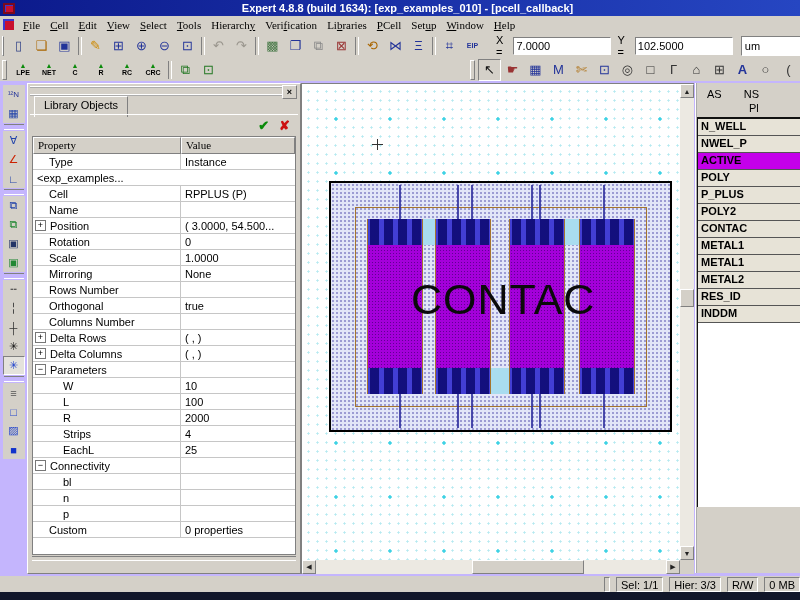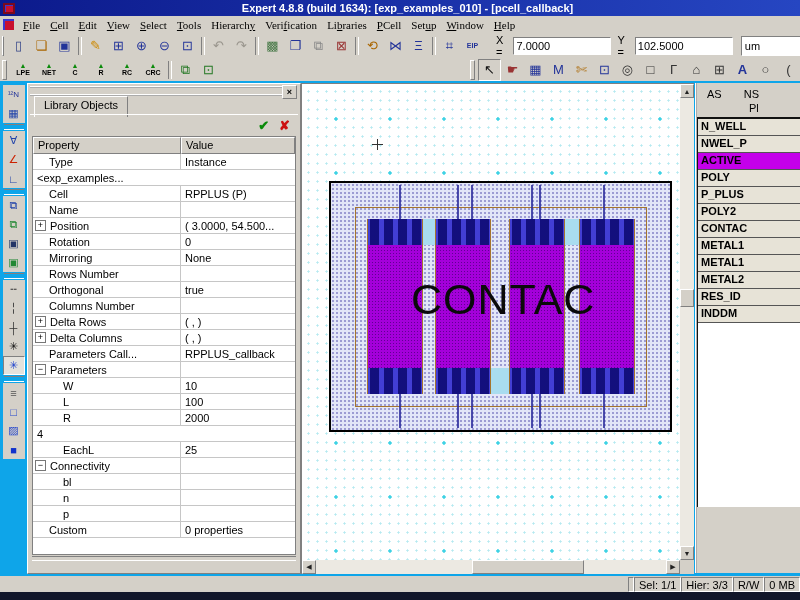--- a/index.html
+++ b/index.html
@@ -38,21 +38,21 @@
   .unit-box{display:flex;align-items:center;margin-left:8px;height:18px;background:#fff;
     border:1px solid;border-color:#808080 #fff #fff #808080;width:102px;}
   .unit-value{flex:1;padding-left:3px;}
   
   .xbtn{width:24px;height:20px;display:flex;flex-direction:column;align-items:center;
     justify-content:center;background:#d4d0c8;border:1px solid #d4d0c8;cursor:default;}
   .xbtn .arrow{color:#0a8a0a;font-size:7px;line-height:6px;}
   .xbtn .lbl{font-size:7px;font-weight:bold;line-height:8px;}
   #toolbar2 .spacer{flex:1;}
   
-  #main{position:absolute;left:0;top:81px;width:800px;height:495px;background:#0ea5e9;}
+  #main{position:absolute;left:0;top:81px;width:800px;height:495px;background:#c4b5fd;}
   
   #side-toolbar{position:absolute;left:1px;top:4px;width:25px;display:flex;
     flex-direction:column;align-items:center;}
   .sbtn{width:20px;height:17px;display:flex;align-items:center;justify-content:center;
     font-size:11px;background:#d4d0c8;border:1px solid #d4d0c8;cursor:default;}
   .sbtn.sel{border-color:#808080 #fff #fff #808080;background:#e4e2dc;}
   .s-sep{width:20px;height:4px;margin:1px 0;border-top:1px solid #808080;border-bottom:1px solid #fff;}
   
   #left-panel{position:absolute;left:27px;top:2px;width:272px;height:489px;
     background:#d4d0c8;border:1px solid;border-color:#fff #808080 #808080 #fff;}
@@ -64,21 +64,21 @@
   #panel-tab{position:absolute;left:6px;top:12px;height:18px;padding:2px 9px 0 9px;
     background:#d4d0c8;border:1px solid;border-color:#fff #808080 #d4d0c8 #fff;
     border-bottom:none;font-size:11px;white-space:nowrap;}
   #tab-base{position:absolute;left:2px;top:30px;right:2px;height:1px;background:#fff;}
   #confirm-row{position:absolute;right:10px;top:34px;display:flex;gap:10px;}
   #apply-check{color:#0a8a0a;font-weight:bold;font-size:13px;cursor:default;}
   #cancel-x{color:#cc1111;font-weight:bold;font-size:13px;cursor:default;}
   #prop-table{position:absolute;left:4px;top:52px;right:4px;bottom:18px;background:#fff;
     border:1px solid #808080;overflow:hidden;}
   .phead{display:flex;height:17px;background:#d4d0c8;font-size:11px;}
-  .phead div{border:1px solid;border-color:#fff #808080 #808080 #fff;padding:1px 4px;box-sizing:border-box;}
+  .phead div{border:1px solid;border-color:#fff #808080 #808080 #fff;padding:1px 4px;box-sizing:border-box;font-family:Liberation Serif, serif;}
   .phc-name{width:148px;}
   .phc-val{flex:1;}
   .prow{display:flex;height:15px;border-bottom:1px solid #c6c6c6;align-items:center;
     background:#fff;cursor:default;}
   .pname{width:148px;box-sizing:border-box;display:flex;align-items:center;height:100%;
     border-right:1px solid #c6c6c6;overflow:hidden;white-space:nowrap;padding-left:16px;}
   .pname.exp{padding-left:2px;}
   .pname.lvl2{padding-left:30px;}
   .expander{display:inline-block;width:9px;height:9px;border:1px solid #777;background:#fff;
     font-size:9px;line-height:8px;text-align:center;margin-right:4px;flex:none;}
@@ -134,21 +134,21 @@
   #layer-header .h2{padding-left:42px;}
   #layer-list{background:#fff;border-top:2px solid #111;border-left:1px solid #111;
     height:388px;overflow:hidden;}
   .layer-row{height:16px;line-height:15px;font-weight:bold;font-size:11px;background:#e7e3d7;
     border-bottom:1px solid #555;padding-left:3px;white-space:nowrap;overflow:hidden;cursor:default;}
   .layer-row.sel{background:#c400ea;}
   
   #statusbar{position:absolute;left:0;top:576px;width:800px;height:16px;display:flex;
     align-items:stretch;background:#d4d0c8;padding-top:1px;box-sizing:border-box;}
   #statusbar .sp{flex:1;}
-  .st-cell{border:1px solid;border-color:#808080 #fff #fff #808080;margin-left:0;
+  .st-cell{border:1px solid;border-color:#808080 #fff #fff #808080;margin-left:6px;
     padding:0 4px;white-space:nowrap;overflow:hidden;display:flex;align-items:center;font-size:11px;}
   .st-cell.stub{width:4px;padding:0;}
   .st-cell.last{width:162px;flex:none;}
   #bottom-strip{position:absolute;left:0;top:592px;width:800px;height:8px;background:#11162a;}
 </style>
 </head>
 <body>
 
 <div id="titlebar">
   <div id="title-icon"></div>
@@ -431,20 +431,24 @@
           </div>
           <div class="prow">
             <div class="pname exp"><span class="expander">+</span>Position</div>
             <div class="pval">( 3.0000, 54.500...</div>
           </div>
           <div class="prow">
             <div class="pname">Rotation</div>
             <div class="pval">0</div>
           </div>
           <div class="prow">
+            <div class="pname">Scale</div>
+            <div class="pval">1.0000</div>
+          </div>
+          <div class="prow">
             <div class="pname">Mirroring</div>
             <div class="pval">None</div>
           </div>
           <div class="prow">
             <div class="pname">Rows Number</div>
             <div class="pval"></div>
           </div>
           <div class="prow">
             <div class="pname">Orthogonal</div>
             <div class="pval">true</div>
@@ -455,40 +459,37 @@
           </div>
           <div class="prow">
             <div class="pname exp"><span class="expander">+</span>Delta Rows</div>
             <div class="pval">( , )</div>
           </div>
           <div class="prow">
             <div class="pname exp"><span class="expander">+</span>Delta Columns</div>
             <div class="pval">( , )</div>
           </div>
           <div class="prow">
-            <div class="pname">Parameters Call...</div>
-            <div class="pval">RPPLUS_callback</div>
-          </div>
-          <div class="prow">
             <div class="pname exp"><span class="expander">−</span>Parameters</div>
             <div class="pval"></div>
           </div>
           <div class="prow">
             <div class="pname lvl2">W</div>
             <div class="pval">10</div>
           </div>
           <div class="prow">
             <div class="pname lvl2">L</div>
             <div class="pval">100</div>
           </div>
           <div class="prow">
             <div class="pname lvl2">R</div>
             <div class="pval">2000</div>
           </div>
           <div class="prow">
+            <div class="pname lvl2">Strips</div>
             <div class="pval">4</div>
           </div>
           <div class="prow">
             <div class="pname lvl2">EachL</div>
             <div class="pval">25</div>
           </div>
           <div class="prow">
             <div class="pname exp"><span class="expander">−</span>Connectivity</div>
             <div class="pval"></div>
           </div>

